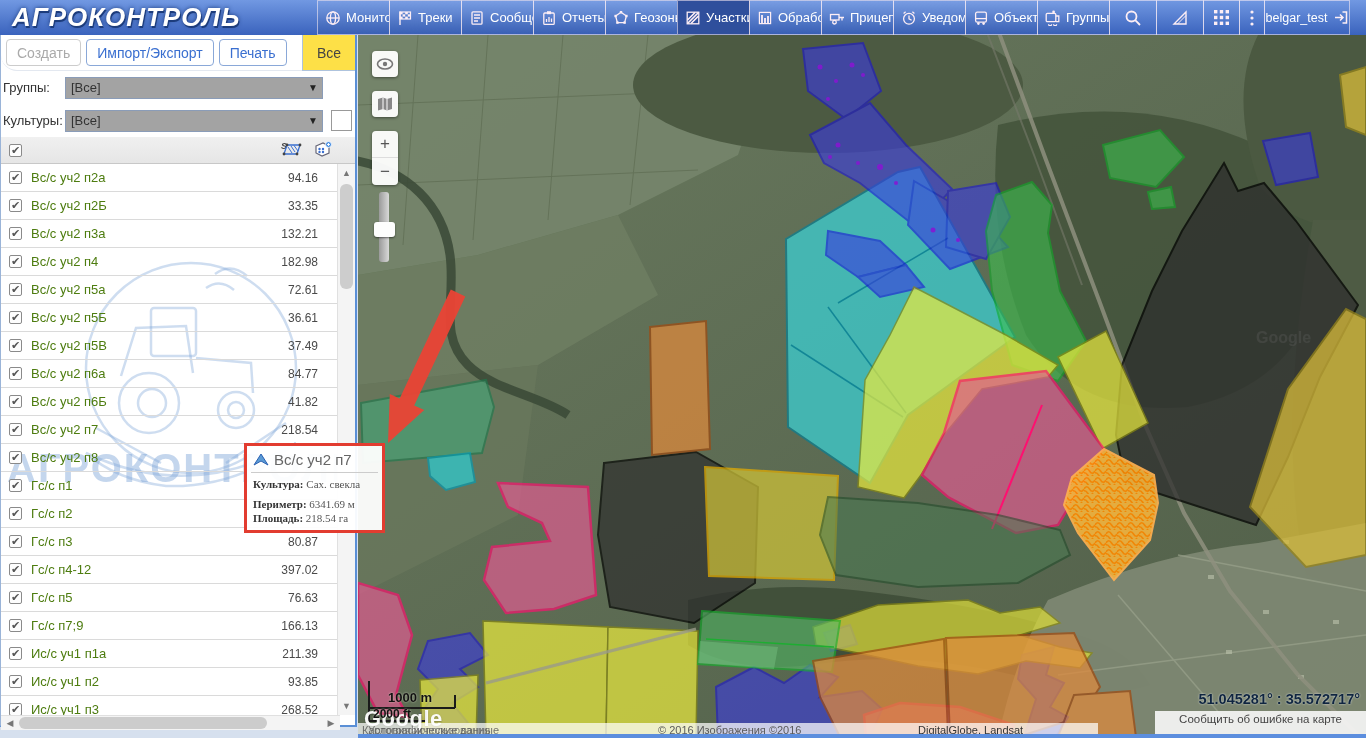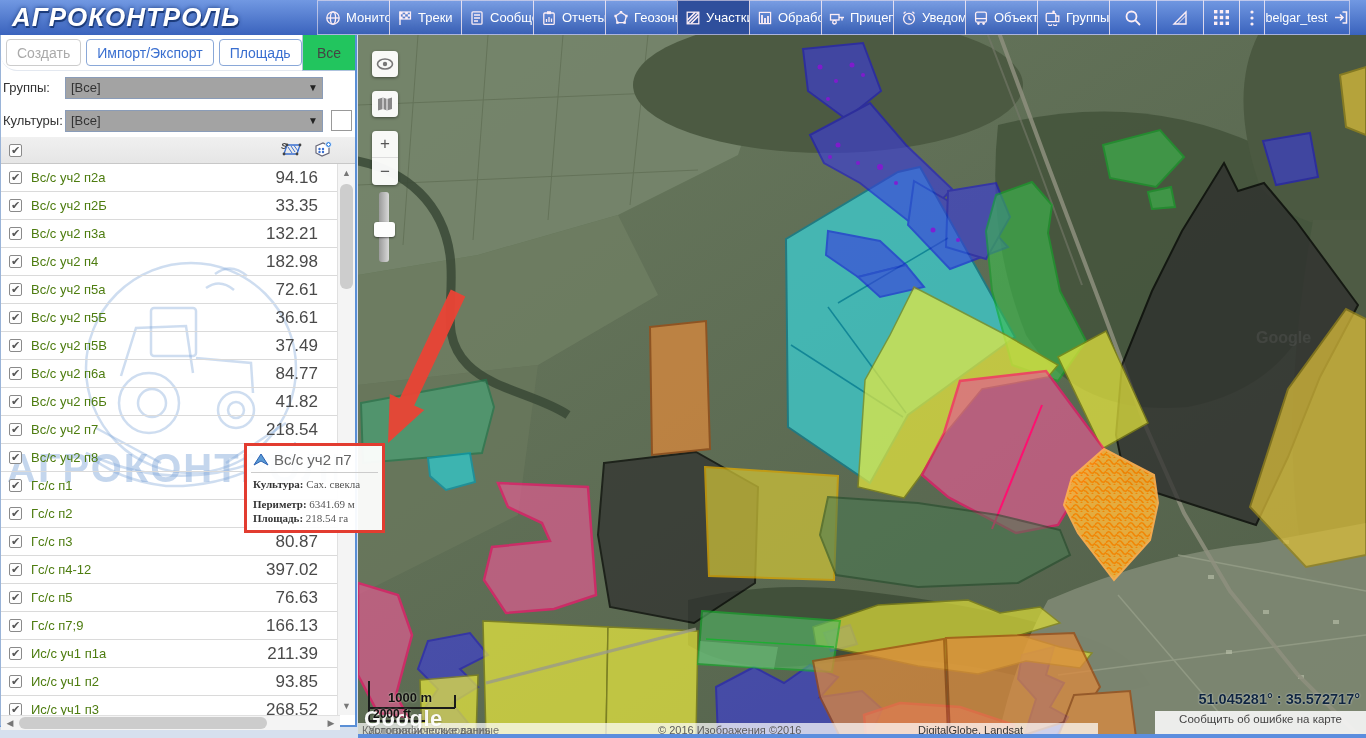--- a/index.html
+++ b/index.html
@@ -25,21 +25,21 @@
 
   
   #sidebar { position:absolute; left:0; top:35px; width:357px; height:692px; background:#fff;
     border-right:2px solid #5a8fd6; border-bottom:2px solid #5a8fd6; border-left:1px solid #9ab4d8; z-index:20; }
   #side-toolbar { position:relative; height:36px; border-bottom:1px solid #e3e8f0; display:flex; align-items:center;border-radius:16px; }
   .sbtn { height:27px; border:1px solid #8aa8d8; border-radius:4px; background:#fff; color:#3a6fd0;
     font-size:14px; font-family:inherit; padding:0 10px; margin-left:5px; cursor:pointer; }
   .sbtn.disabled { color:#aaa; border-color:#ccc; }
   #all-tab { position:absolute; right:0; top:0; width:53px; height:36px; border-left:1px solid #aec3dd;
     border-bottom:1px solid #aec3dd; display:flex; align-items:center; justify-content:center;
-    font-size:14px; color:#444; background:#22c55e; cursor:pointer; }
+    font-size:14px; color:#444; background:#fde047; cursor:pointer; }
   .filter-row { display:flex; align-items:center; height:33px; padding-left:2px; }
   .filter-label { width:62px; font-size:13px; color:#333; flex:none; }
   .fselect { position:relative; width:258px; height:22px; border:1px solid #8a9cb8; background:#a3a3a3;
     font-size:13px; color:#333; display:flex; align-items:center; padding:0 18px 0 5px; cursor:pointer; }
   .fselect .car { position:absolute; right:4px; top:4px; font-size:10px; color:#222; }
   #crop-color-box { width:21px; height:21px; border:1px solid #999; background:#fff; margin-left:8px; cursor:pointer; }
 
   #list-header { height:27px; background:linear-gradient(#f0f0f0,#e6e6e6); border-bottom:1px solid #c8c8c8;
     display:flex; align-items:center; padding:0 8px; }
   #list-header .hdr-icons { margin-left:auto; display:flex; gap:10px; margin-right:14px; }
@@ -47,21 +47,21 @@
   .cbx { width:13px; height:13px; border:1px solid #8a8a8a; border-radius:2px; background:#fdfdfd;
     font-size:11px; line-height:11px; color:#555; text-align:center; flex:none; cursor:pointer; }
 
   #list-wrap { position:relative; height:551px; overflow:hidden; }
   #watermark { position:absolute; left:0; top:-6px; width:340px; height:551px; z-index:1; pointer-events:none; overflow:hidden; }
   #wm-text { position:absolute; left:6px; top:288px; font-size:40px; font-weight:bold; letter-spacing:2px;
     color:rgba(125,165,215,.45); white-space:nowrap; }
   #rows { position:absolute; left:0; top:0; width:339px; z-index:2; }
   .frow { height:28px; display:flex; align-items:center; padding:0 8px; border-bottom:1px solid #dadada; background:transparent; }
   .frow .fname { font-size:13px; color:#4d7c0f; margin-left:9px; }
-  .frow .fval { margin-left:auto; font-size:17px; color:#4a4a4a; padding-right:14px; }
+  .frow .fval { margin-left:auto; font-size:12px; color:#4a4a4a; padding-right:14px; }
 
   #vscroll { position:absolute; right:0; top:0; width:18px; height:551px; background:#f4f4f4;
     border-left:1px solid #e0e0e0; z-index:3; }
   #vscroll .arr { position:absolute; left:0; width:17px; height:16px; font-size:9px; color:#777; text-align:center; line-height:16px; cursor:pointer; }
   #vthumb { position:absolute; left:2px; top:20px; width:13px; height:105px; background:#cdcdcd; border-radius:6px; cursor:pointer; }
   #hscroll { position:relative; height:15px; width:339px; background:#f4f4f4; border-top:1px solid #e0e0e0; }
   #hscroll .arr { position:absolute; top:0; width:16px; height:14px; font-size:9px; color:#777; text-align:center; line-height:14px; cursor:pointer; }
   #hthumb { position:absolute; left:18px; top:1px; width:248px; height:12px; background:#ccc; border-radius:6px; cursor:pointer; }
 
   
@@ -273,21 +273,21 @@
             </svg>
           </span>
         </div>
       </div>
   </div>
 
   <div id="sidebar">
     <div id="side-toolbar">
       <button class="sbtn disabled">Создать</button>
       <button class="sbtn">Импорт/Экспорт</button>
-      <button class="sbtn">Площадь</button>
+      <button class="sbtn">Печать</button>
       <div id="all-tab">Все</div>
     </div>
 
     <div class="filter-row">
       <span class="filter-label">Группы:</span>
       <div class="fselect">
         <span>[Все]</span>
         <span class="car">▼</span>
       </div>
     </div>

